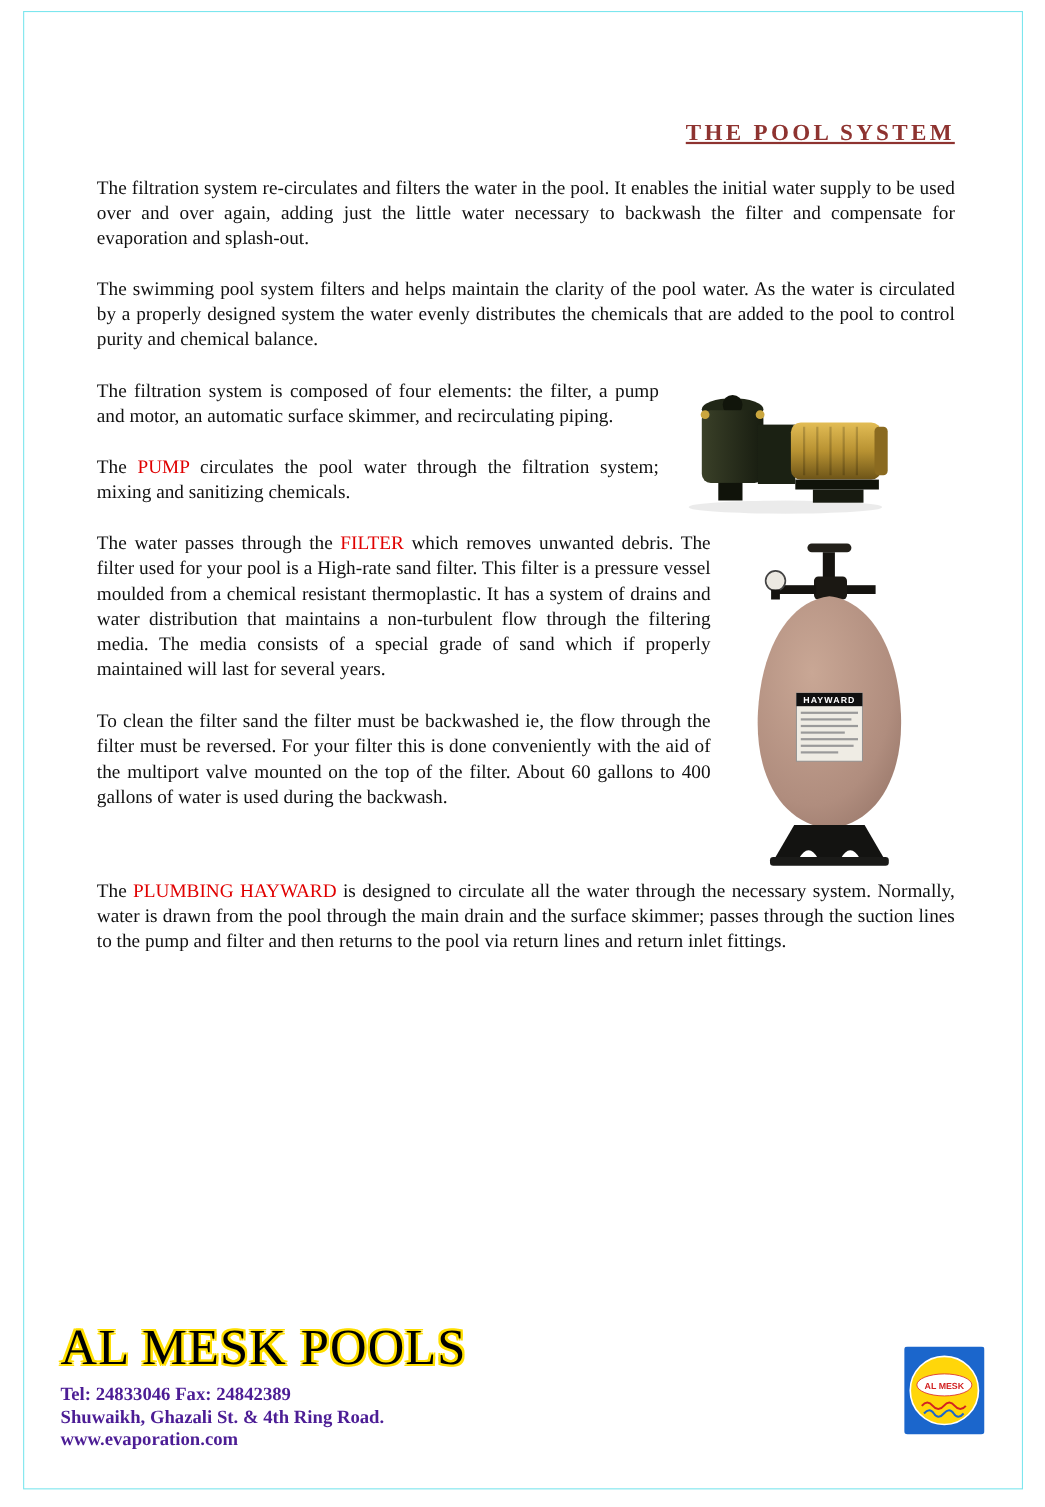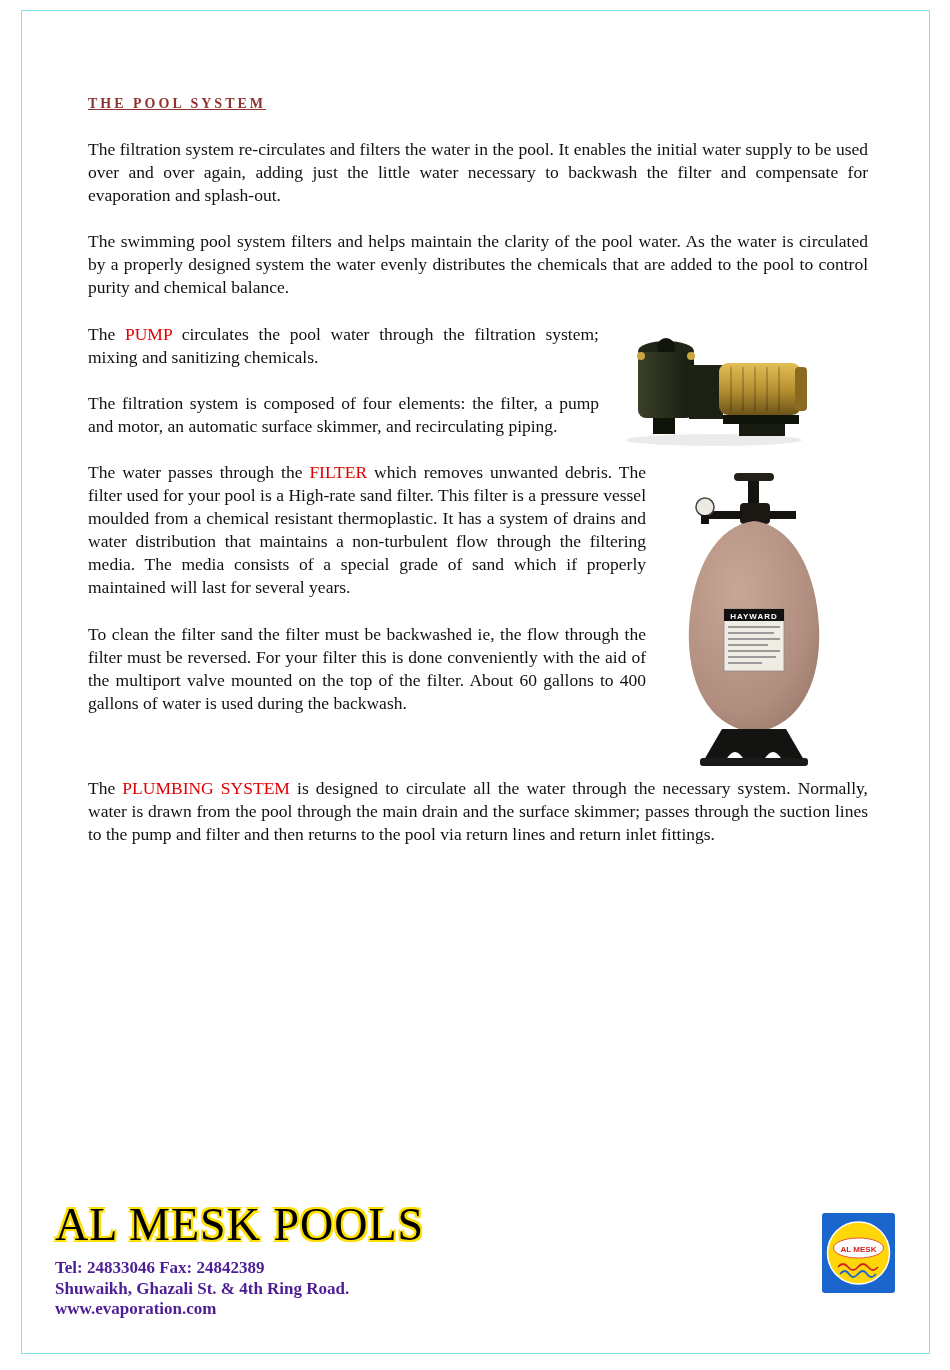--- a/index.html
+++ b/index.html
@@ -1,35 +1,35 @@
 <!DOCTYPE html>
 <html><head>
 <meta charset="utf-8">
 <style>
   html,body{margin:0;padding:0;background:#ffffff;}
   .page{position:relative;width:950px;height:1370px;background:#ffffff;overflow:hidden;
         font-family:"Liberation Serif","DejaVu Serif",serif;color:#111;}
   .frame{position:absolute;left:21px;top:10px;right:20px;bottom:16px;
          border:1px solid #7ce6ee;pointer-events:none;}
   .content{position:absolute;left:88px;right:82px;top:96px;}
-  .title{font-size:14px;font-weight:bold;letter-spacing:3px;color:#8e3330;
-         text-decoration:underline;margin:0 0 26px 0;}
+  .title{font-size:21px;font-weight:bold;letter-spacing:3px;color:#8e3330;
+         text-decoration:underline;margin:12px 0 26px 0;text-align:right;}
   .para{font-size:17.5px;line-height:1.32;text-align:justify;margin:0 0 23px 0;}
   .accent{color:#e00000;}
   .float-img{float:right;}
   .pump-float{width:255px;height:128px;padding-left:6px;margin:2px 0 6px 14px;box-sizing:border-box;}
   .filter-float{width:212px;height:304px;padding-left:22px;margin:6px 0 6px 10px;box-sizing:border-box;}
   .para-plumbing{clear:both;margin-top:34px;}
   .footer{position:absolute;left:55px;bottom:50px;}
   .company{font-size:46px;font-weight:normal;letter-spacing:1px;color:#000;line-height:1;
            margin:0 0 10px 0;
            text-shadow:1.5px 0 0 #ffdf00,-1.5px 0 0 #ffdf00,0 1.5px 0 #ffdf00,0 -1.5px 0 #ffdf00,
                        2px 2px 0 #ffdf00,-2px 2px 0 #ffdf00,2px -2px 0 #ffdf00,-2px -2px 0 #ffdf00;}
   .contact{font-size:17px;font-weight:bold;line-height:1.22;color:#4c1d95;}
-  .logo{position:absolute;right:55px;bottom:73px;width:73px;height:84px;}
+  .logo{position:absolute;right:55px;bottom:62px;width:73px;height:84px;}
 </style>
 </head>
 <body>
 
 <div class="page">
   <div class="frame"></div>
 
   <div class="content">
     <h1 class="title">THE POOL SYSTEM</h1>
 
@@ -64,22 +64,22 @@
           <line x1="148" y1="42" x2="148" y2="86"></line>
           <line x1="160" y1="42" x2="160" y2="86"></line>
         </g>
         <rect x="176" y="42" width="12" height="44" rx="4" fill="#8a6a20"></rect>
         <rect x="104" y="90" width="76" height="9" fill="#10130a"></rect>
         <rect x="120" y="99" width="46" height="12" fill="#171a10"></rect>
         <rect x="34" y="93" width="22" height="16" fill="#10130a"></rect>
       </svg>
     </div>
 
+    <p class="para"><span>The filtration system is composed of four elements: the filter, a pump and motor, an automatic surface skimmer, and recirculating piping.</span></p>
     <p class="para"><span>The </span><span class="accent">PUMP</span><span> circulates the pool water through the filtration system; mixing and sanitizing chemicals.</span></p>
-    <p class="para"><span>The filtration system is composed of four elements: the filter, a pump and motor, an automatic surface skimmer, and recirculating piping.</span></p>
 
     <div class="float-img filter-float">
       <svg width="152" height="302" viewBox="0 0 152 302">
         <defs>
           <radialGradient id="tankG" cx="0.38" cy="0.33" r="0.95">
             <stop offset="0" stop-color="#c9a795"></stop>
             <stop offset="0.6" stop-color="#b08d7e"></stop>
             <stop offset="1" stop-color="#8a6a5e"></stop>
           </radialGradient>
         </defs>
@@ -105,21 +105,21 @@
         </g>
         <path d="M44,262 L108,262 L126,293 L26,293 Z" fill="#131311"></path>
         <path d="M48,293 q9,-16 18,0 z" fill="#ffffff"></path>
         <path d="M86,293 q9,-16 18,0 z" fill="#ffffff"></path>
         <rect x="22" y="291" width="108" height="8" rx="3" fill="#1a1a18"></rect>
       </svg>
     </div>
 
     <p class="para"><span>The water passes through the </span><span class="accent">FILTER</span><span> which removes unwanted debris.  The filter used for your pool is a High-rate sand filter.  This filter is a pressure vessel moulded from a chemical resistant thermoplastic. It has a system of drains and water distribution that maintains a non-turbulent flow through the filtering media.  The media consists of a special grade of sand which if properly maintained will last for several years.</span></p>
     <p class="para"><span>To clean the filter sand the filter must be backwashed ie, the flow through the filter must be reversed. For your filter this is done conveniently with the aid of the multiport valve mounted on the top of the filter. About 60 gallons to 400 gallons of water is used during the backwash.</span></p>
-    <p class="para para-plumbing"><span>The </span><span class="accent">PLUMBING SYSTEM</span><span> is designed to circulate all the water through the necessary system. Normally, water is drawn from the pool through the main drain and the surface skimmer; passes through the suction lines to the pump and filter and then returns to the pool via return lines and return inlet fittings.</span></p>
+    <p class="para para-plumbing"><span>The </span><span class="accent">PLUMBING HAYWARD</span><span> is designed to circulate all the water through the necessary system. Normally, water is drawn from the pool through the main drain and the surface skimmer; passes through the suction lines to the pump and filter and then returns to the pool via return lines and return inlet fittings.</span></p>
   </div>
 
   <div class="footer">
     <div class="company">AL MESK POOLS</div>
     <div class="contact">
       <div>Tel: 24833046 Fax: 24842389</div>
       <div>Shuwaikh, Ghazali St. &amp; 4th Ring Road.</div>
       <div>www.evaporation.com</div>
     </div>
   </div>

